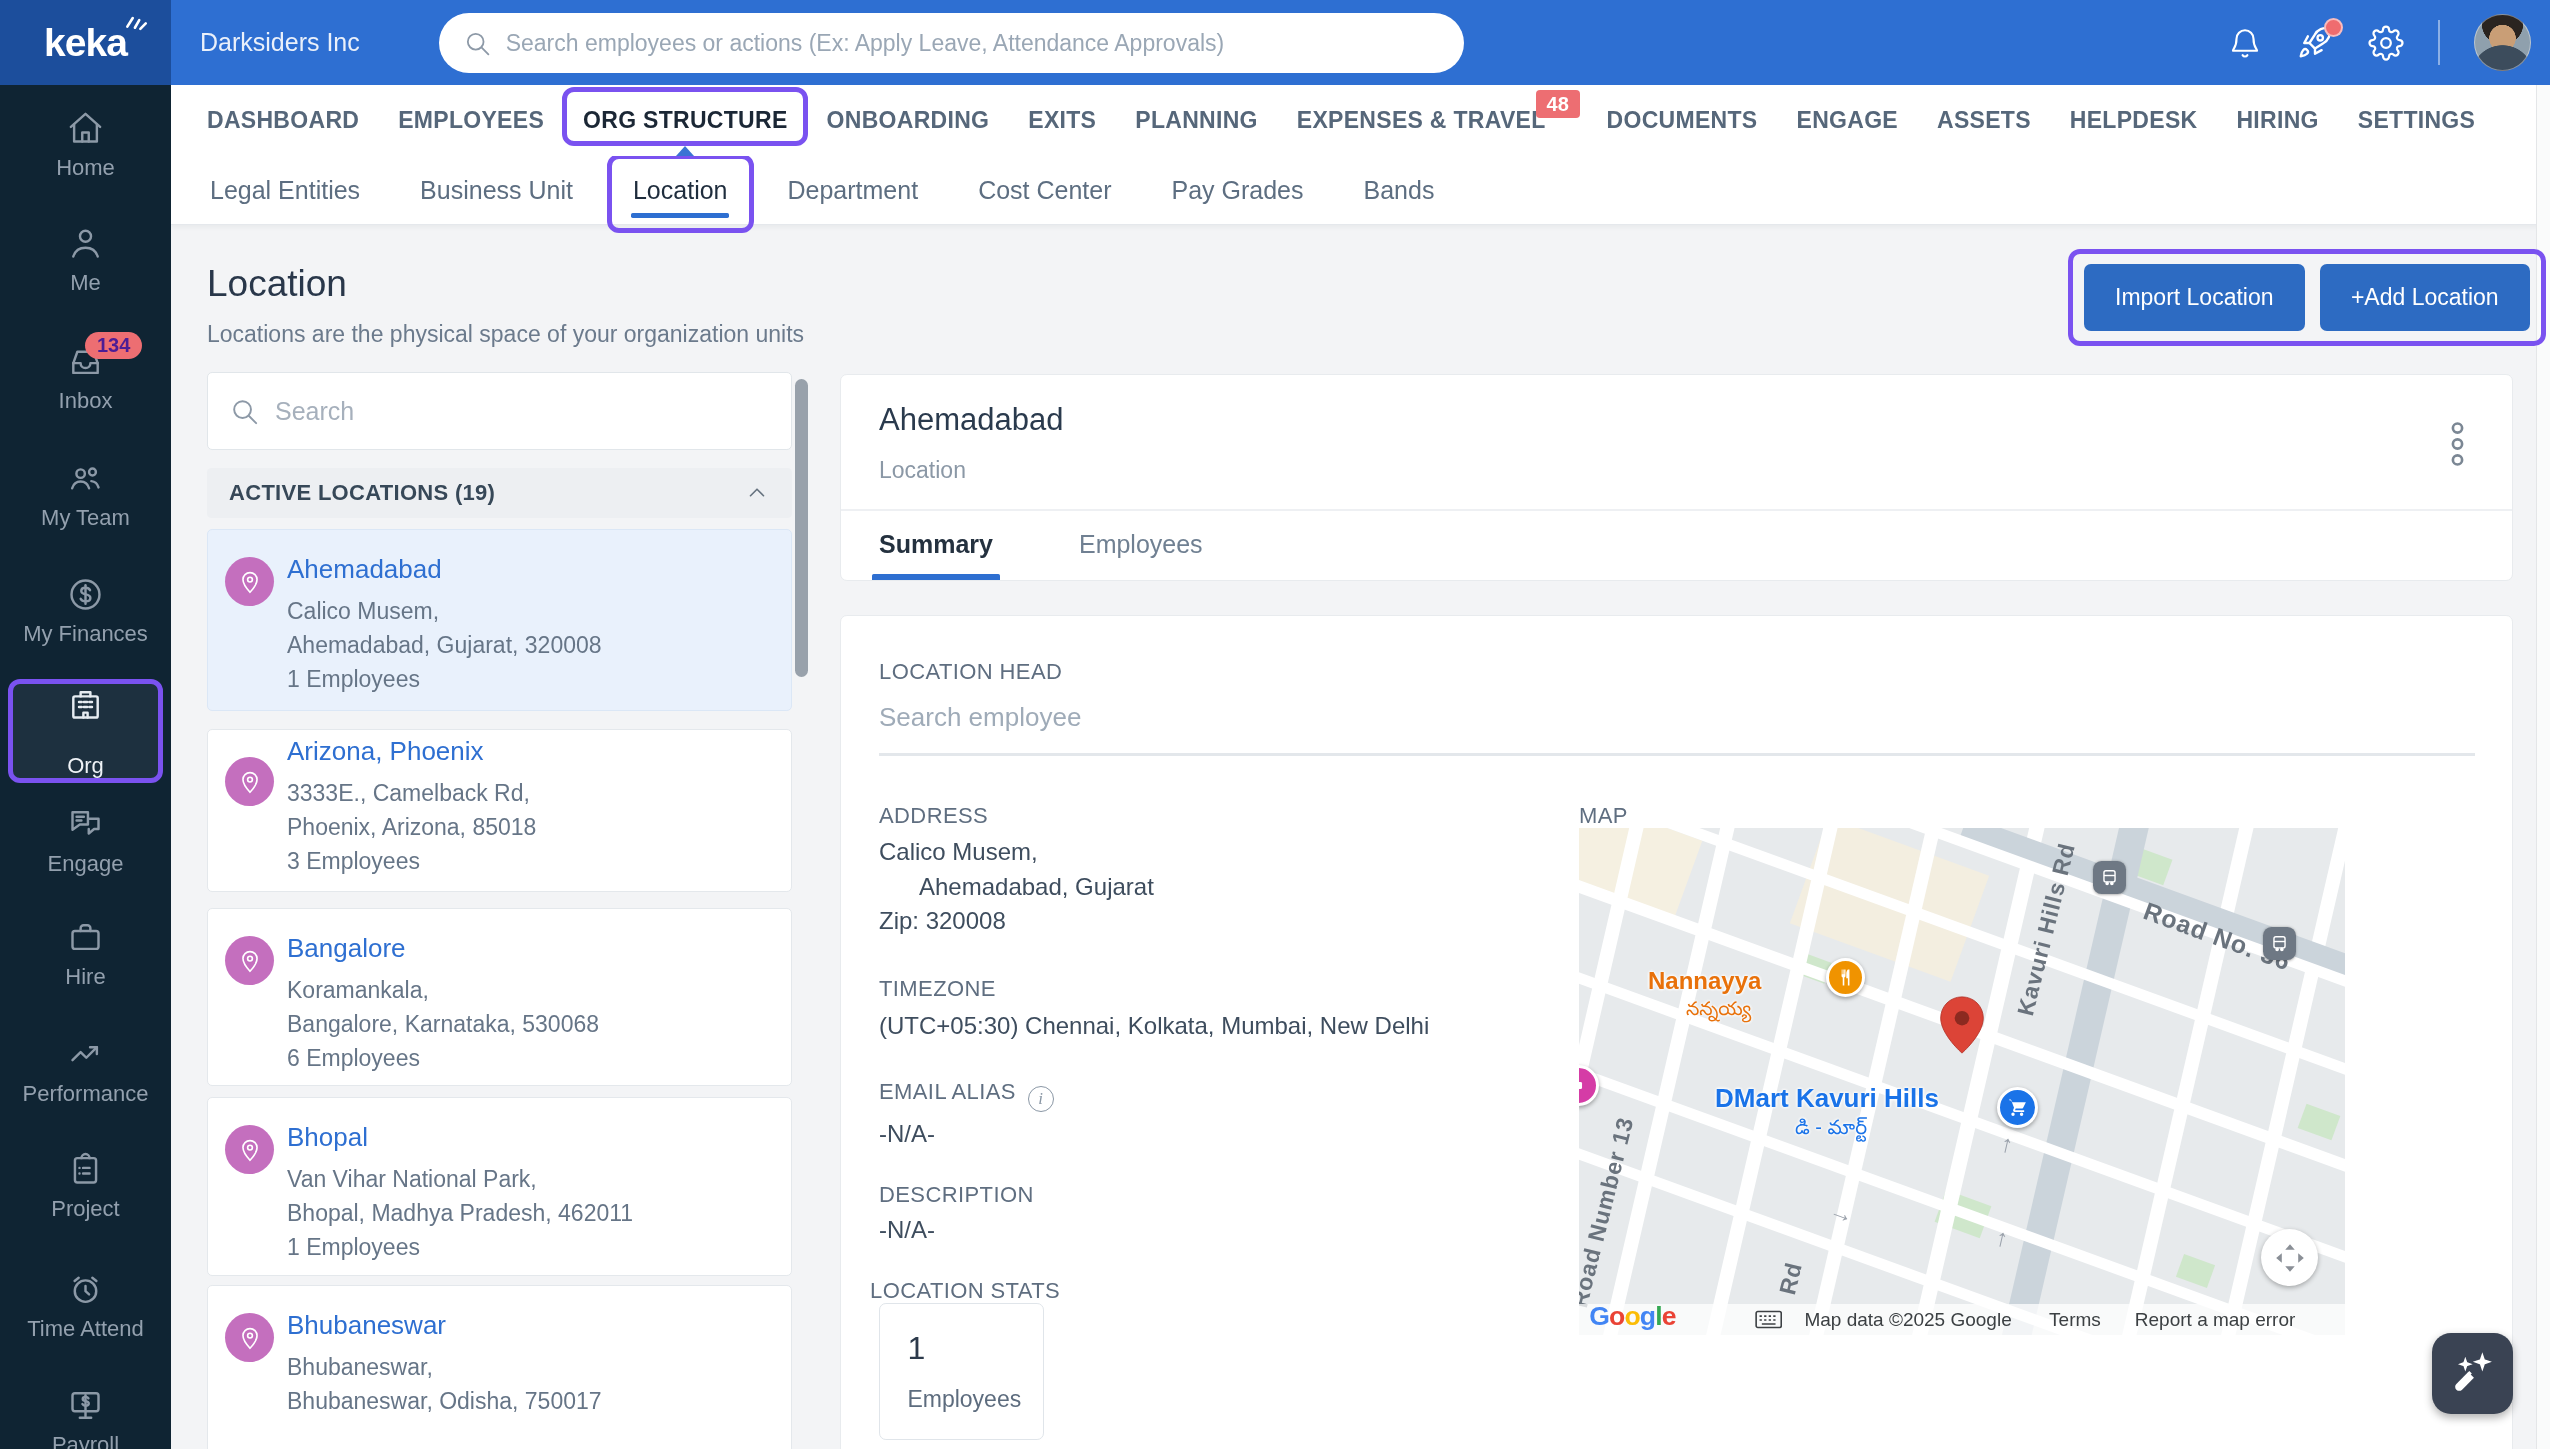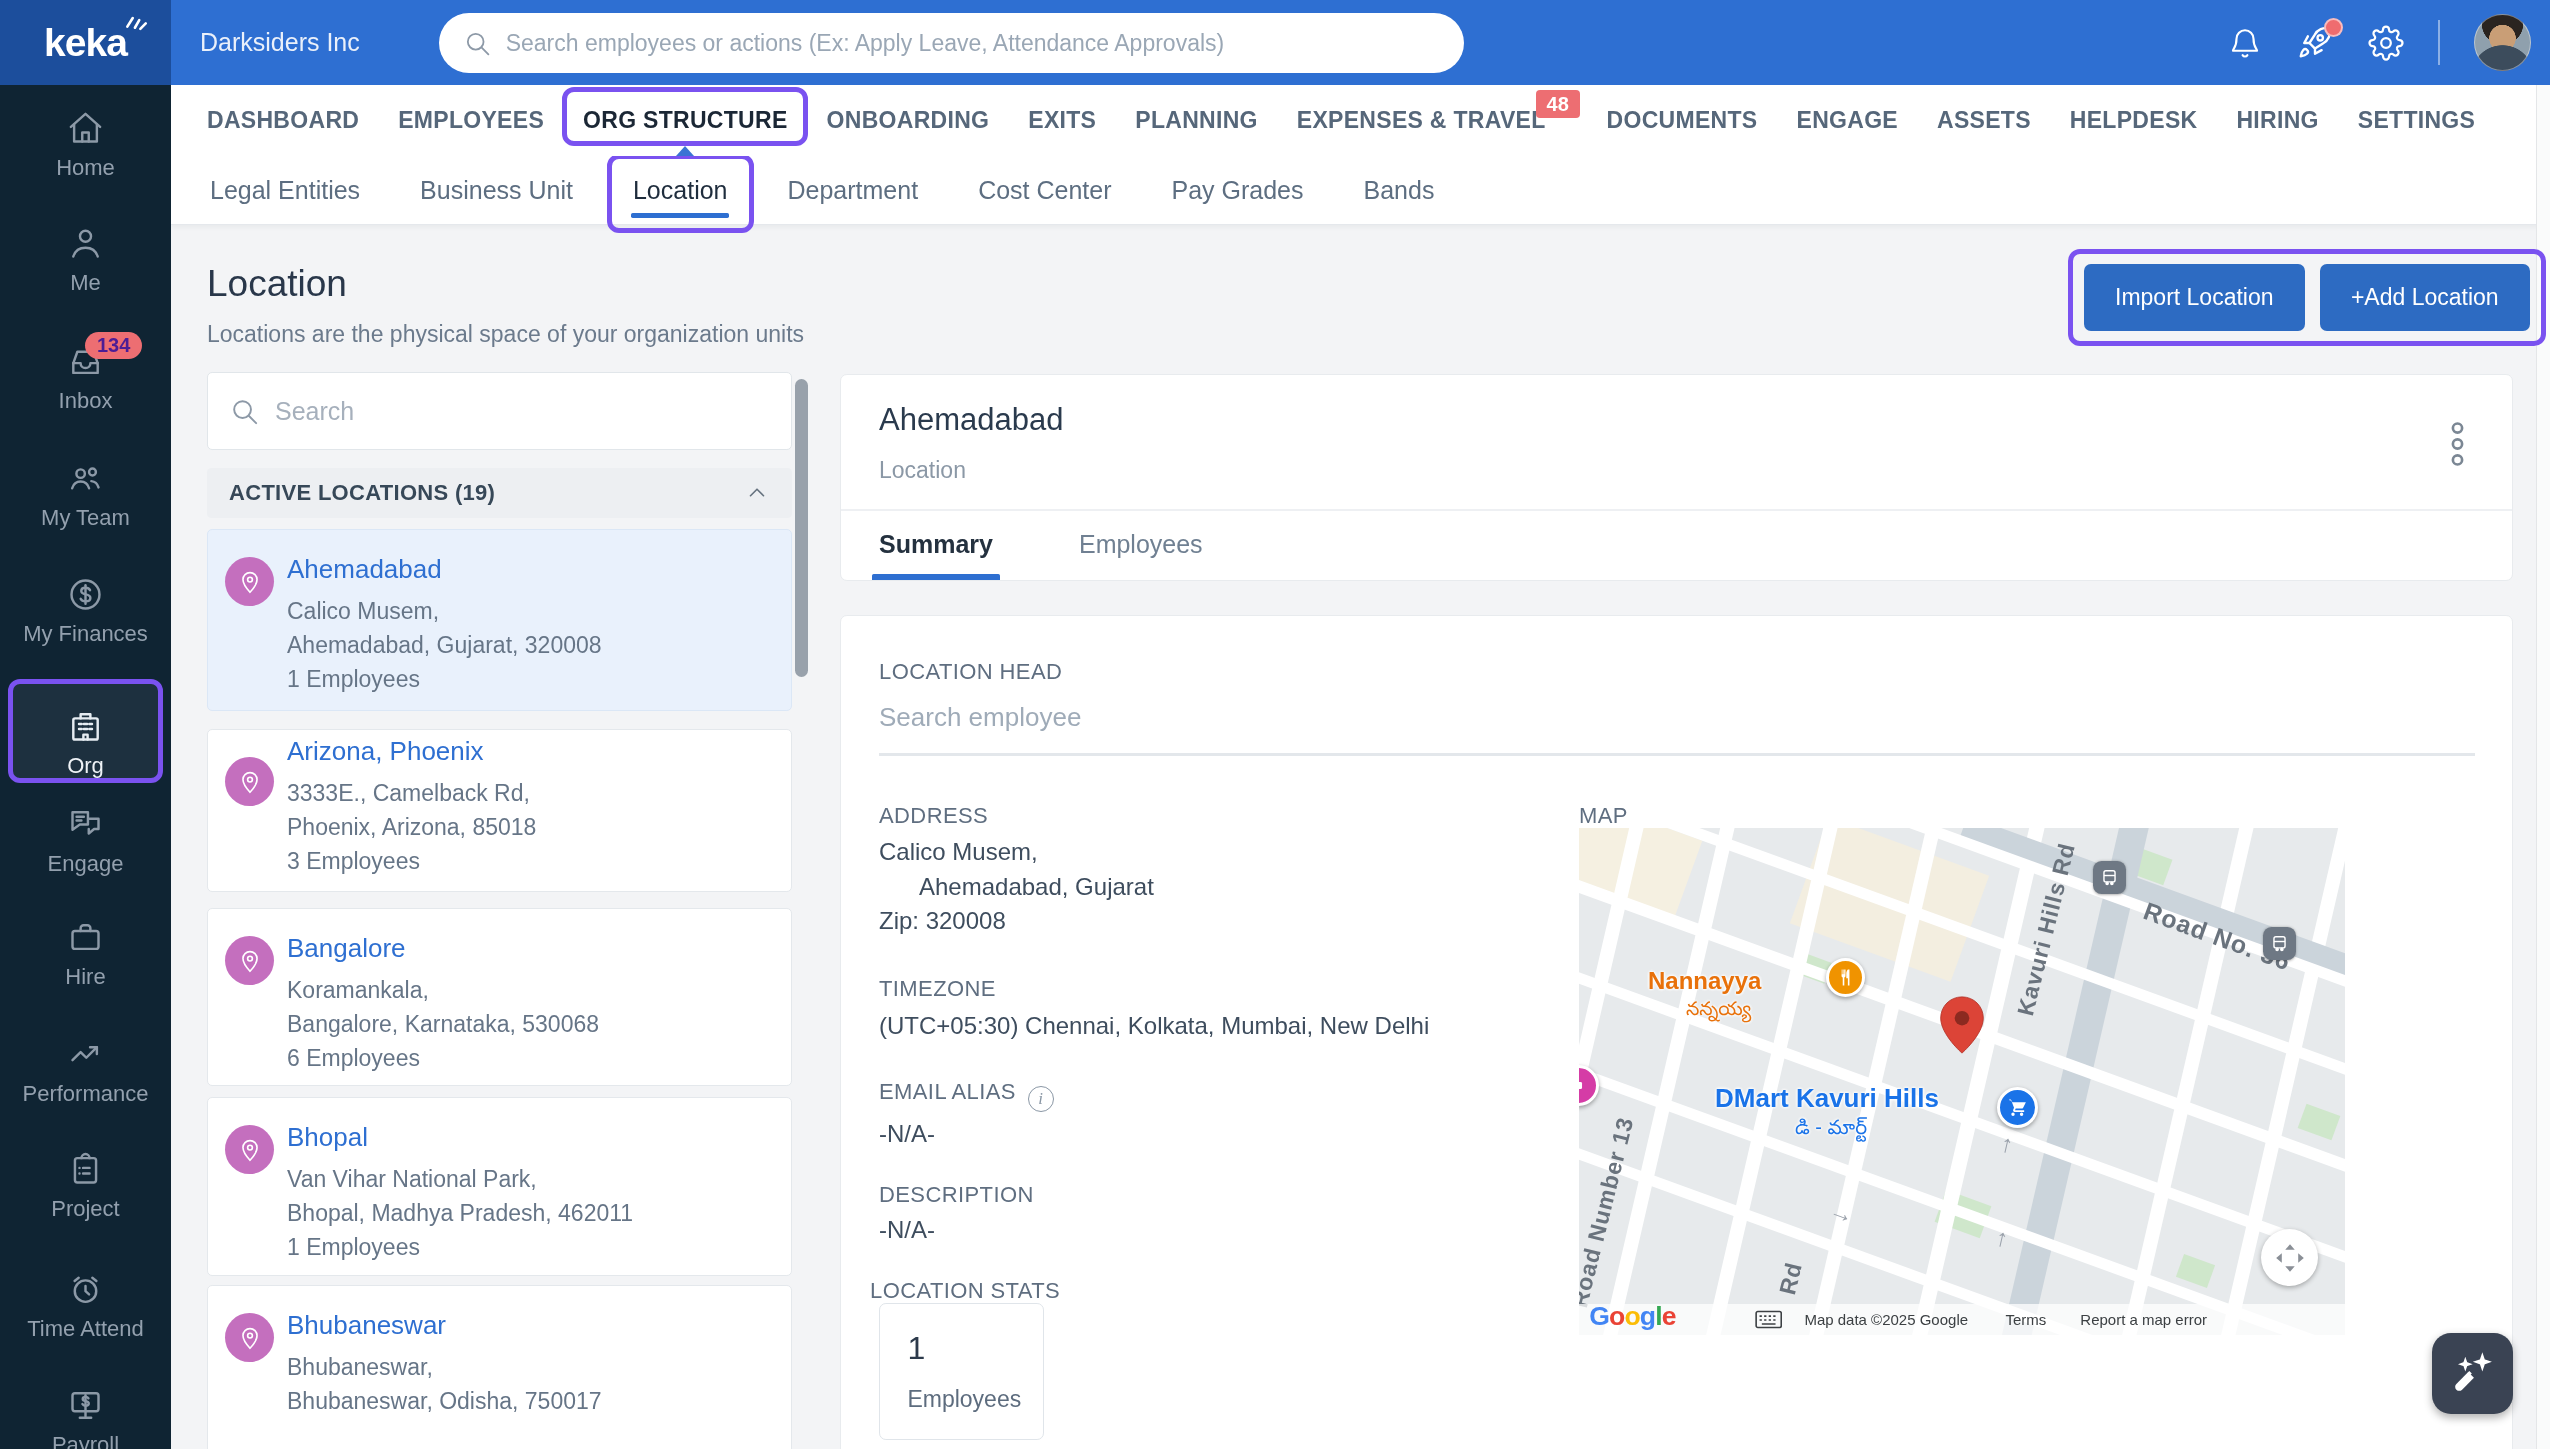--- a/index.html
+++ b/index.html
@@ -97,21 +97,21 @@
   .map { position:absolute; left:738px; top:212px; width:766px; height:507px; background:#e7eaec; overflow:hidden; }
   .road { position:absolute; background:#fff; }
   .road.big { background:#cbd4db; }
   .patch { position:absolute; }
   .map-lbl { position:absolute; font-size:23px; font-weight:bold; color:#6a737d; letter-spacing:0.9px; white-space:nowrap; }
   .poi-t { position:absolute; font-weight:bold; white-space:nowrap; text-shadow:0 0 3.4px #fff, 0 0 3.4px #fff, 0 0 3.4px #fff; }
   .poi-pin { position:absolute; border-radius:50%; border:3.4px solid #fff; box-shadow:0 1.7px 4.3px rgba(0,0,0,.35); display:flex; align-items:center; justify-content:center; }
   .bus { position:absolute; width:33px; height:33px; border-radius:8.6px; background:#6e7884; display:flex; align-items:center; justify-content:center; box-shadow:0 0.9px 2.6px rgba(0,0,0,.3); }
   .map-arrow { position:absolute; color:#9aa1ab; font-size:24px; font-weight:bold; }
   .pan-ctl { position:absolute; left:682px; top:401px; width:57px; height:57px; border-radius:50%; background:#fff; box-shadow:0 1.7px 5.1px rgba(0,0,0,.3); display:flex; align-items:center; justify-content:center; cursor:pointer; }
-  .attrib { position:absolute; left:0; right:0; bottom:0; height:31px; background:rgba(255,255,255,.75); display:flex; align-items:center; padding-left:176px; gap:22px; font-size:15px; color:#3c4043; }
+  .attrib { position:absolute; left:0; right:0; bottom:0; height:31px; background:rgba(255,255,255,.75); display:flex; align-items:center; padding-left:176px; gap:22px; font-size:19px; color:#3c4043; }
   .glogo { position:absolute; left:10.3px; bottom:3.4px; font-size:26.6px; font-weight:bold; letter-spacing:-0.9px; }
   .red-pin { position:absolute; left:360px; top:168px; }
 
   .wand-btn { position:absolute; left:2261px; top:1108px; width:81px; height:81px; border-radius:19px; background:#3a4353; box-shadow:0 3.4px 8.6px rgba(0,0,0,.3); display:flex; align-items:center; justify-content:center; cursor:pointer; z-index:50; }
   .page-scroll { position:absolute; right:0; top:85px; width:13.7px; bottom:0; background:#fafbfb; border-left:1.7px solid #e4e6e8; z-index:25; }
   svg.ic { fill:none; stroke-width:1.5; stroke-linecap:round; stroke-linejoin:round; }
 </style>
 </head>
 <body>
 
@@ -197,21 +197,21 @@
       <span class="s-label">My Team</span>
     </div>
     <div class="side-item" style="top:490px">
       <svg class="ic" viewBox="0 0 24 24">
           <circle cx="12" cy="12" r="8.6"></circle>
           <path d="M14.8 9.3c-.5-1-1.5-1.4-2.8-1.4-1.5 0-2.6.8-2.6 2s1 1.7 2.7 2c1.9.3 2.9 1 2.9 2.2 0 1.3-1.3 2.1-3 2.1-1.4 0-2.5-.6-3-1.6"></path>
           <path d="M12 6.3v11.4"></path>
         </svg>
       <span class="s-label">My Finances</span>
     </div>
-    <div class="side-item active" style="top:600px; height:94px; justify-content:flex-end;">
+    <div class="side-item active" style="top:600px; height:94px; justify-content:space-between;">
       <div class="org-bg"></div>
       <div class="anno" style="left:7.7px; right:7.7px; top:-6px; bottom:-4.3px;"></div>
       <svg class="ic" viewBox="0 0 24 24" style="position:relative">
           <rect x="4.5" y="7" width="15" height="13" rx="1"></rect>
           <path d="M9 7V4.5h6V7"></path>
           <path d="M8 10.5h1.6M8 13.5h1.6M14.4 10.5H16M14.4 13.5H16M11 10.5h2M11 13.5h2"></path>
           <path d="M10.7 20v-3h2.6v3"></path>
         </svg>
       <span class="s-label" style="position:relative">Org</span>
     </div>

